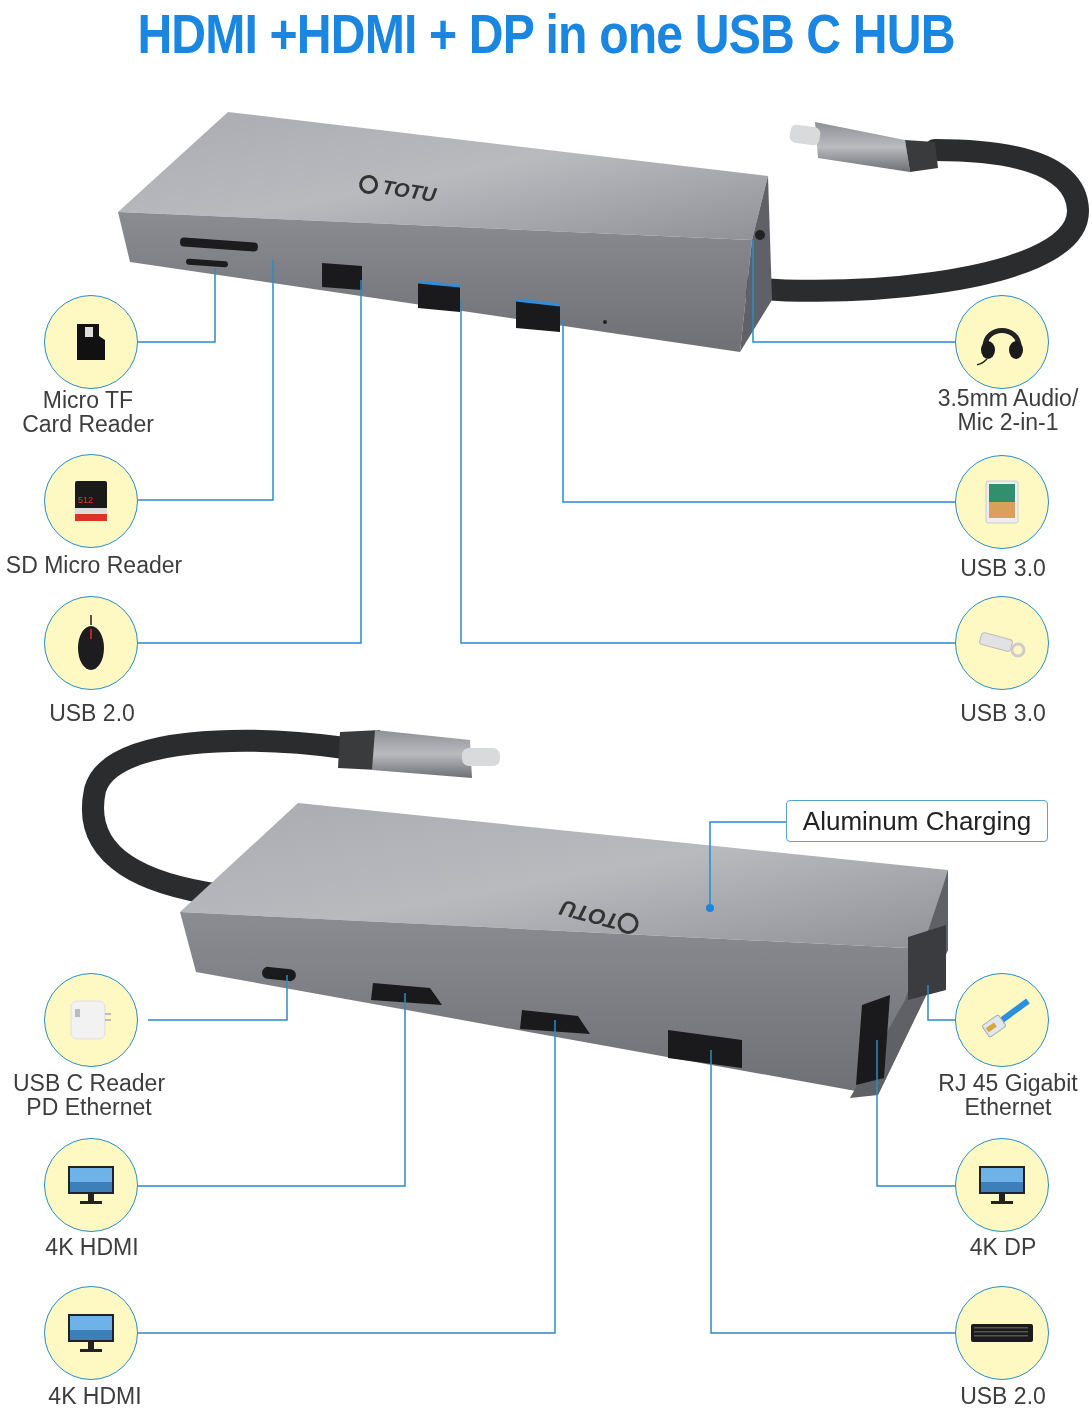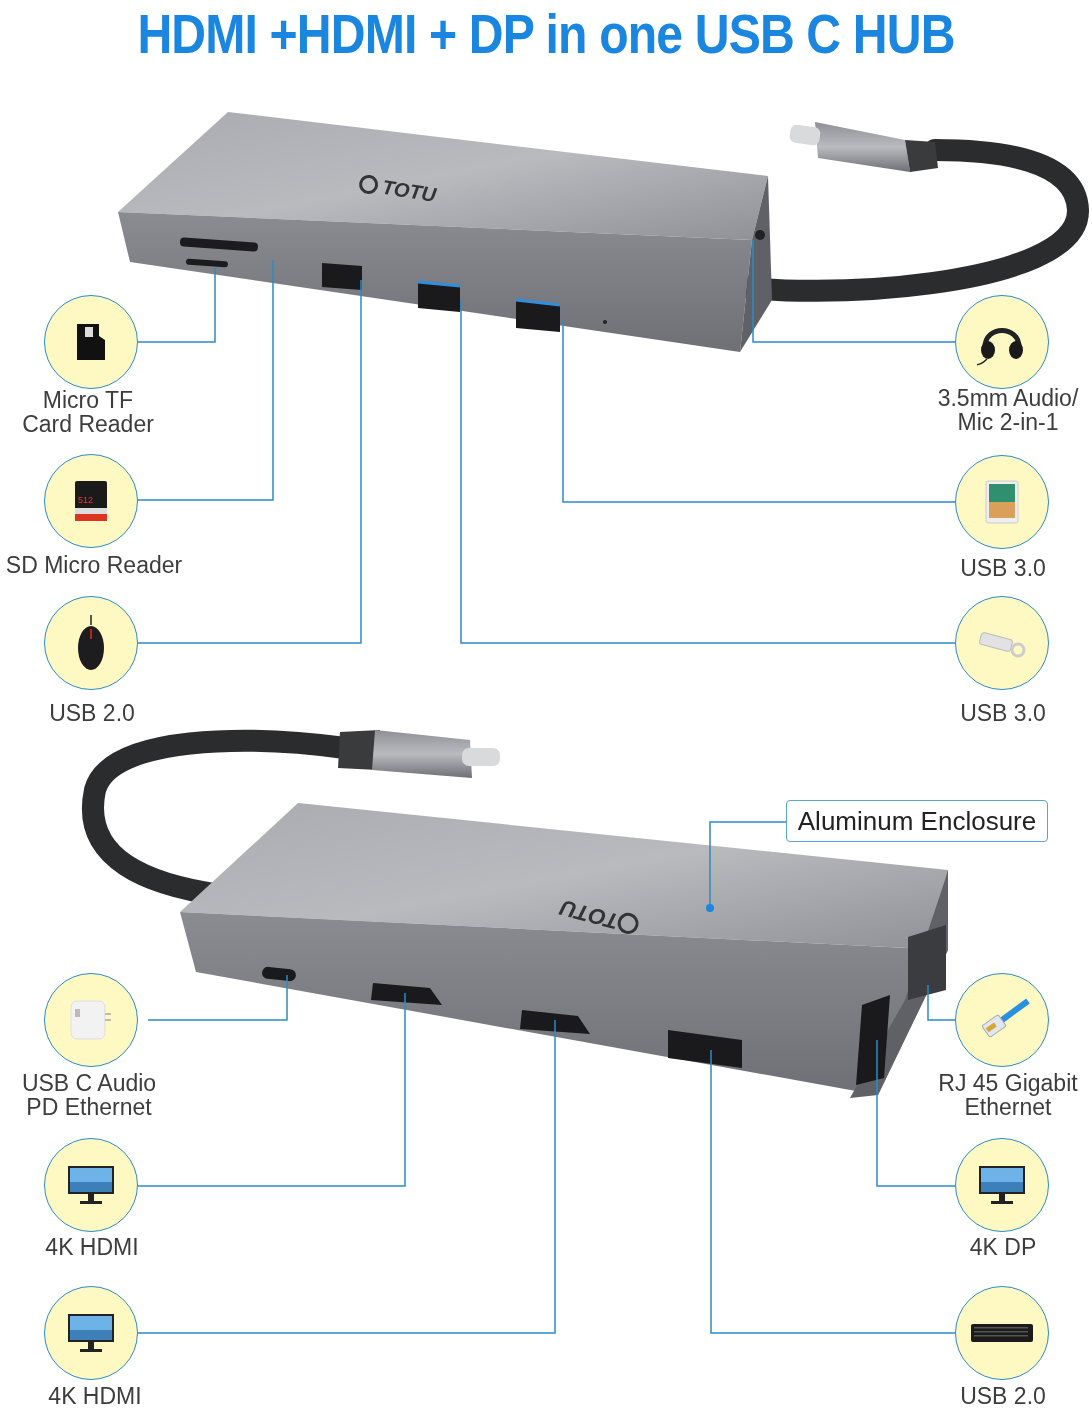--- a/index.html
+++ b/index.html
@@ -114,21 +114,21 @@
     <polyline points="138,1333 555,1333 555,1020"></polyline>
 
     <polyline points="955,1020 928,1020 928,985"></polyline>
     <polyline points="955,1186 877,1186 877,1040"></polyline>
     <polyline points="955,1333 711,1333 711,1050"></polyline>
 
     <polyline points="786,822 710,822 710,905"></polyline>
   </g>
 </svg>
 
-<div class="callout">Aluminum Enclosure</div>
+<div class="callout">Aluminum Charging</div>
 
 <div class="circle" style="left:44px;top:295px;">
   <svg class="icon" width="32" height="40" viewBox="0 0 32 40">
       <path d="M2 2 H24 V14 L30 18 V38 H2 Z" fill="#111"></path>
       <rect x="10" y="5" width="8" height="10" fill="#ddd"></rect>
     </svg>
 </div>
 <div class="label" style="left:0;width:176px;top:388px;">
   <div>Micro TF</div>
   <div>Card Reader</div>
@@ -155,21 +155,21 @@
 
 <div class="circle" style="left:44px;top:973px;">
   <svg class="icon" width="44" height="42" viewBox="0 0 44 42">
       <rect x="2" y="2" width="34" height="38" rx="6" fill="#f2f2f2" stroke="#ddd"></rect>
       <rect x="6" y="10" width="5" height="8" fill="#bbb"></rect>
       <rect x="36" y="14" width="6" height="2" fill="#bbb"></rect>
       <rect x="36" y="20" width="6" height="2" fill="#bbb"></rect>
     </svg>
 </div>
 <div class="label" style="left:0;width:178px;top:1071px;">
-  <div>USB C Audio</div>
+  <div>USB C Reader</div>
   <div>PD Ethernet</div>
 </div>
 
 <div class="circle" style="left:44px;top:1138px;">
   <svg class="icon" width="48" height="40" viewBox="0 0 48 40">
       <rect x="1" y="1" width="46" height="28" fill="#222"></rect>
       <rect x="3" y="3" width="42" height="24" fill="#6db3e8"></rect>
       <rect x="3" y="17" width="42" height="10" fill="#3d7fb9"></rect>
       <rect x="21" y="29" width="6" height="7" fill="#222"></rect>
       <rect x="13" y="36" width="22" height="3" fill="#222"></rect>

